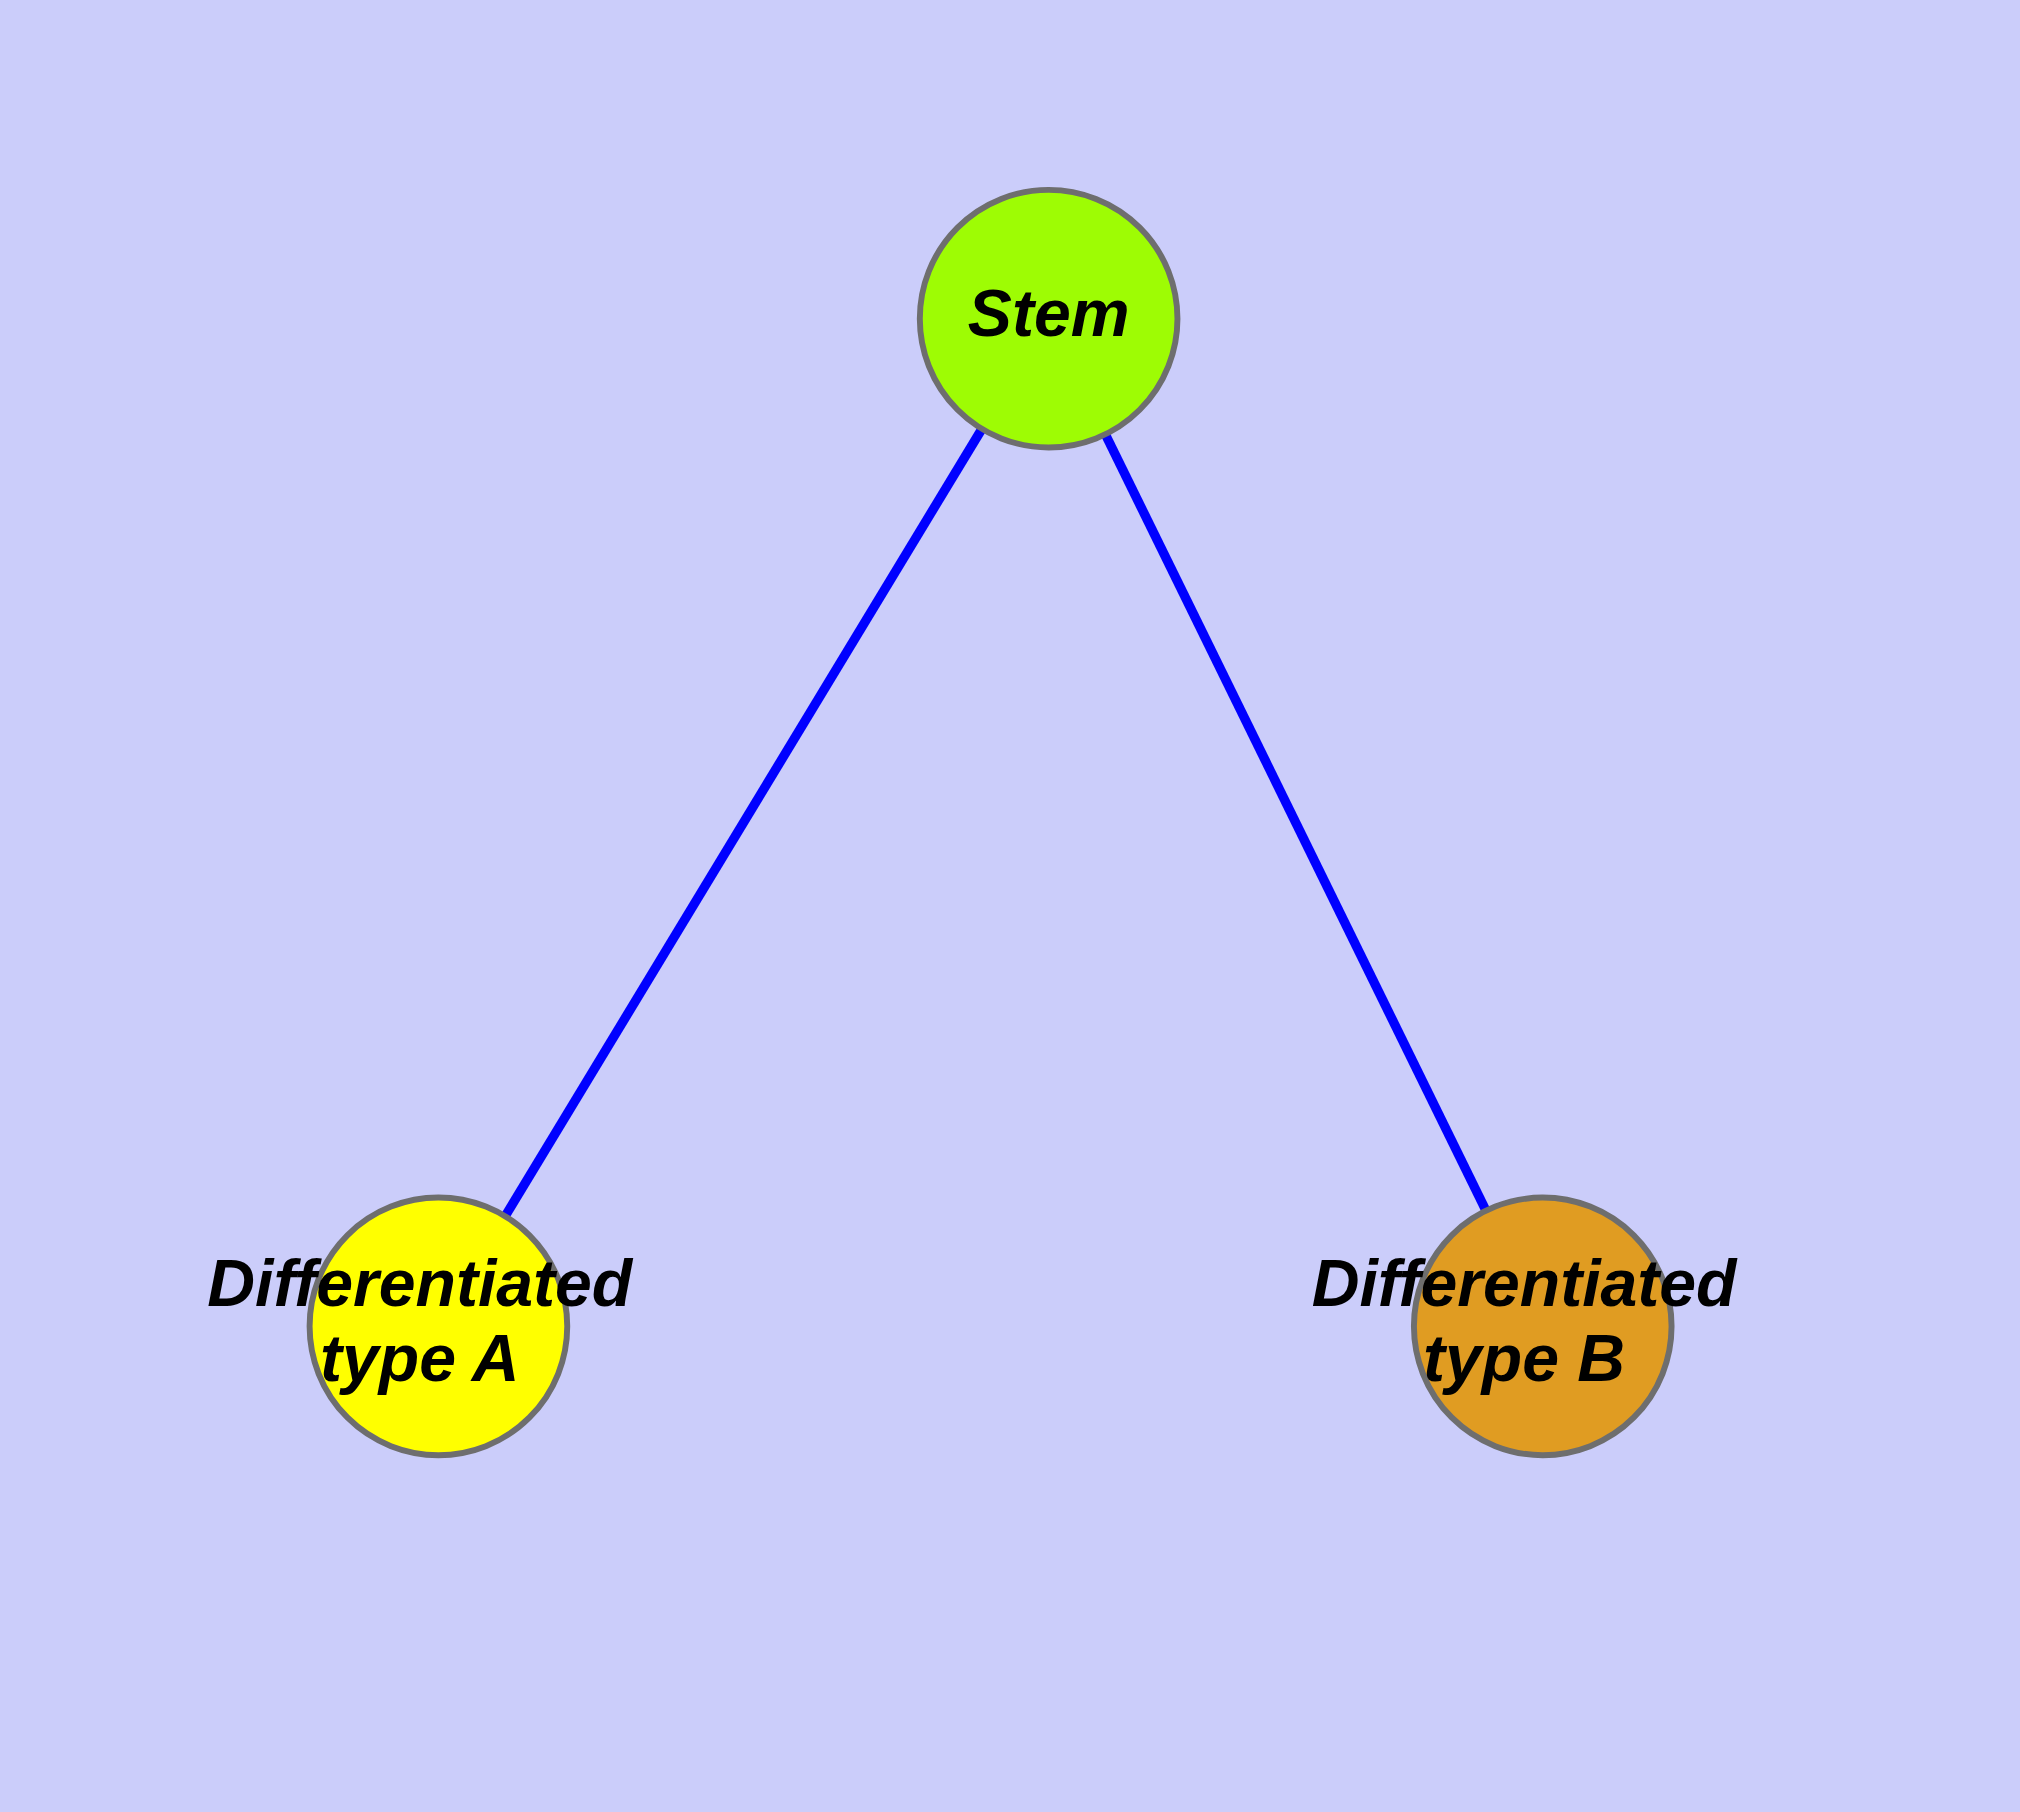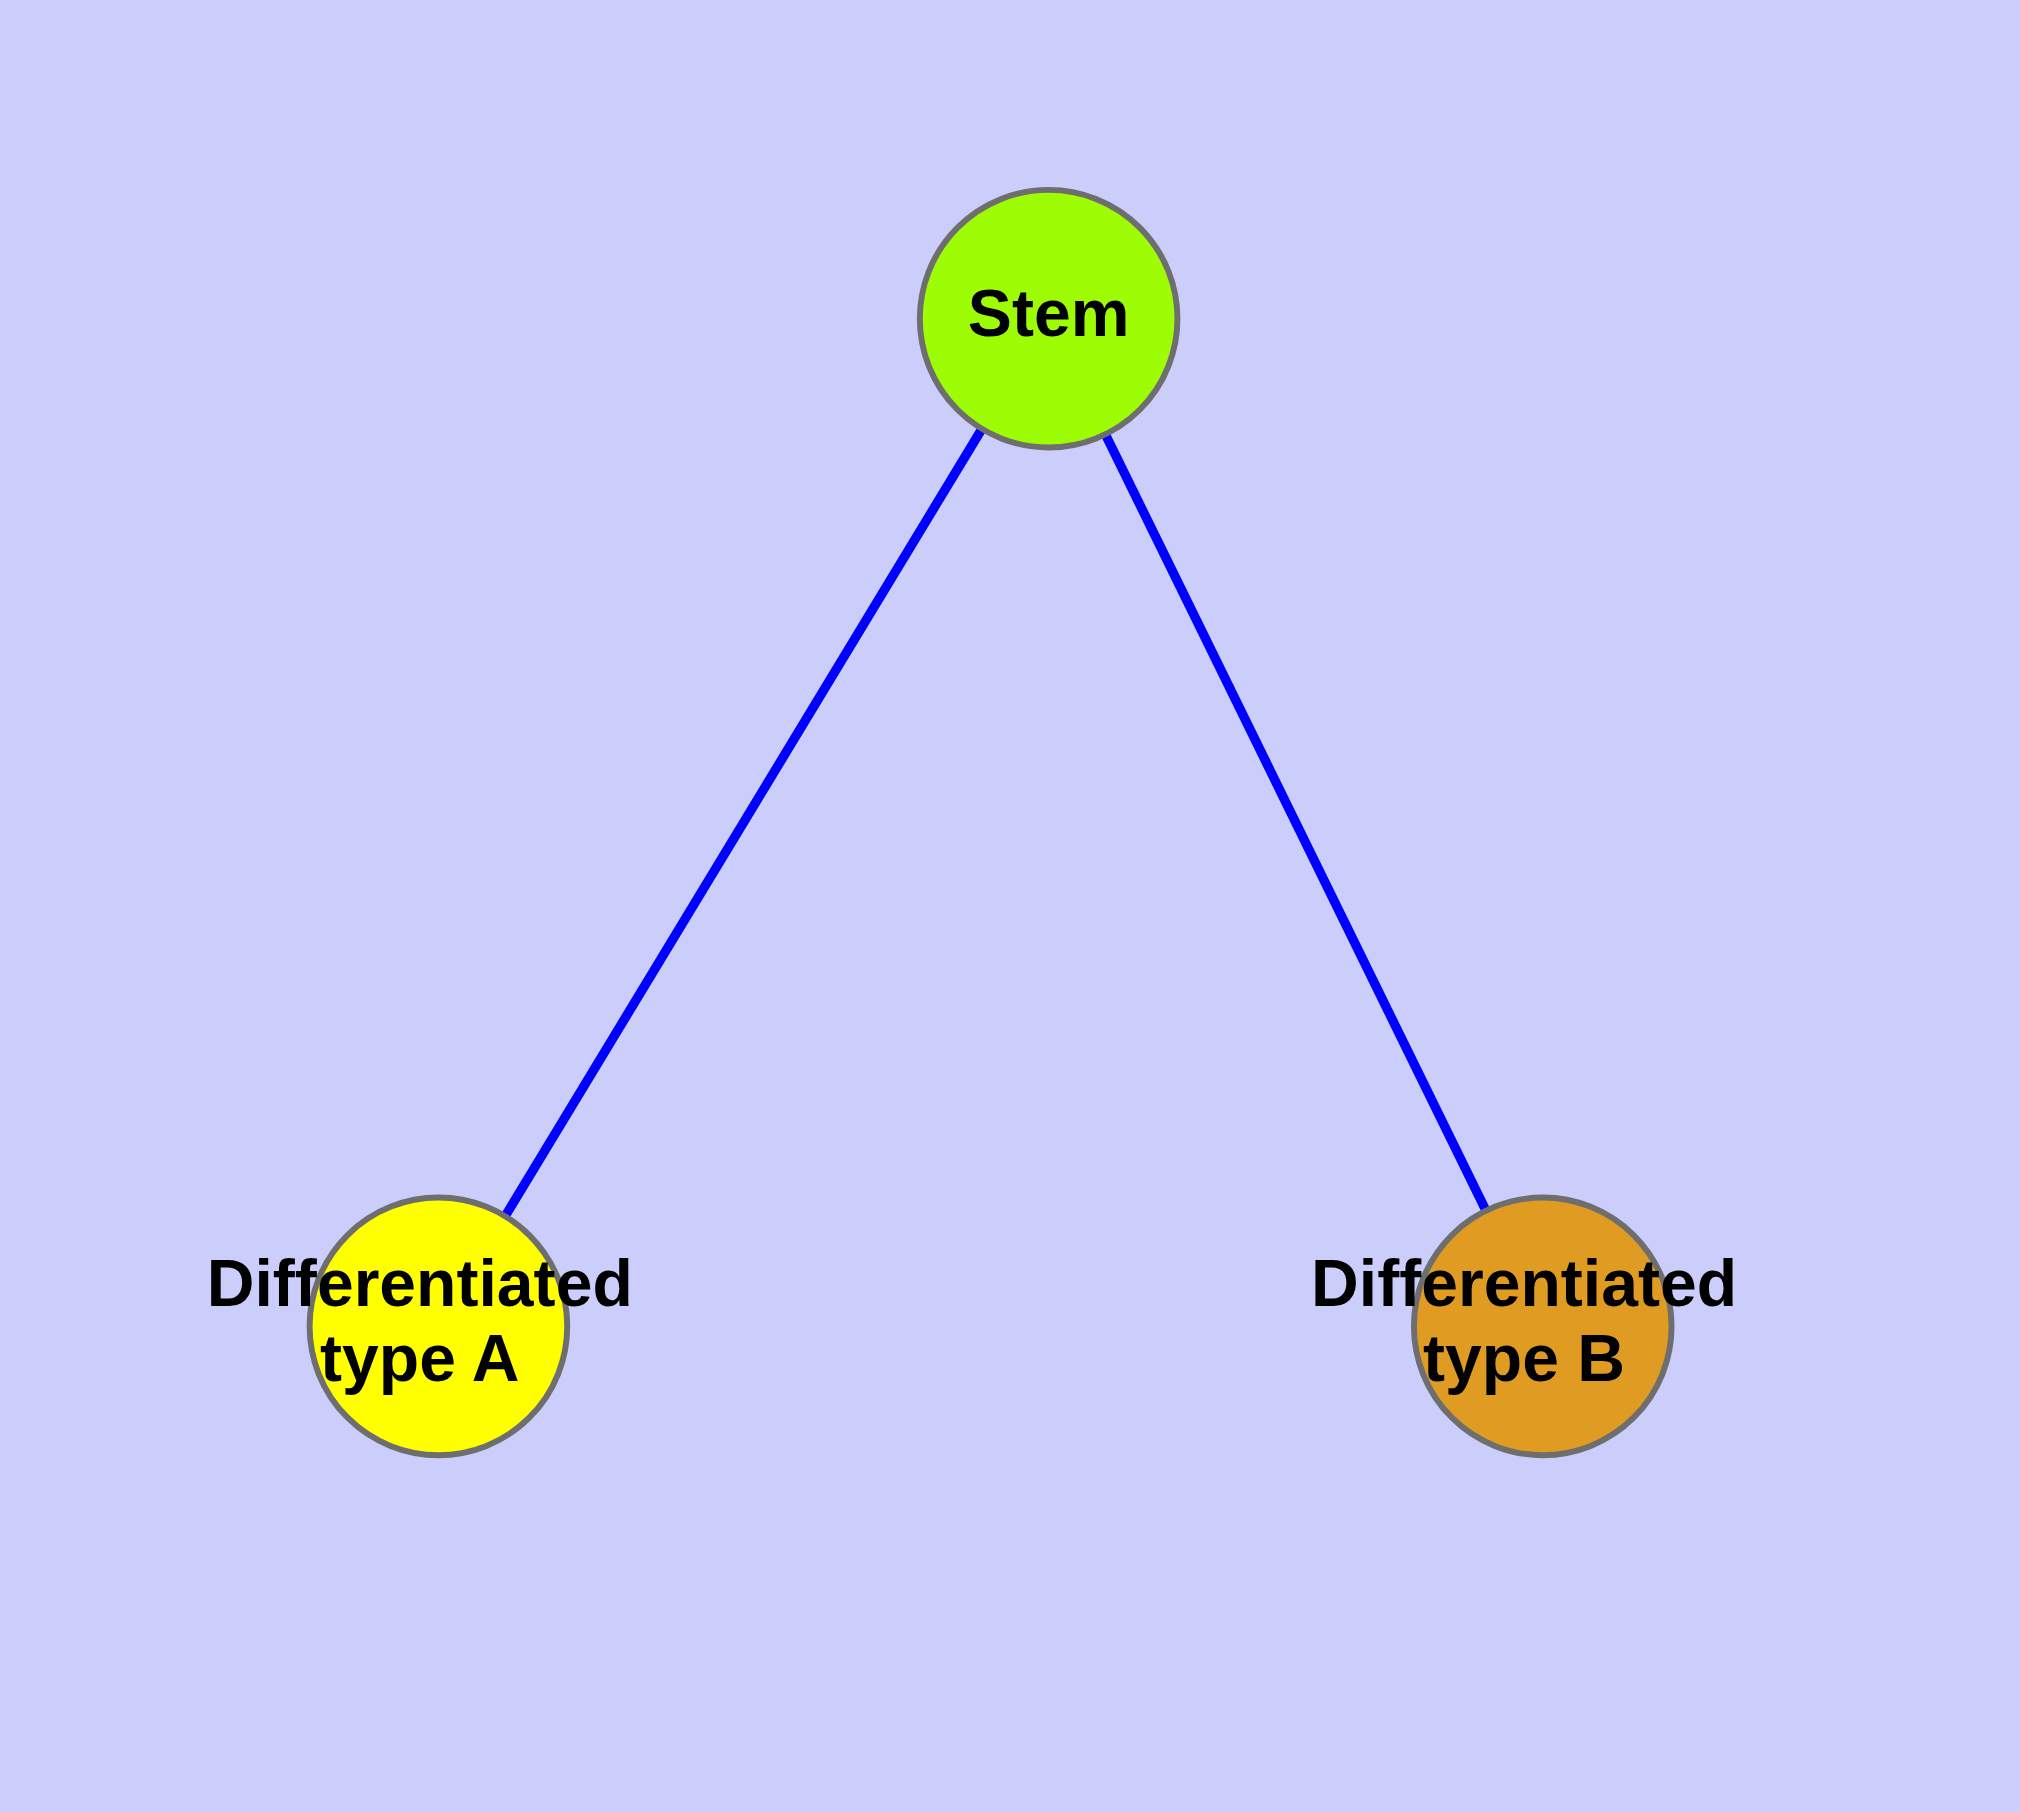--- a/index.html
+++ b/index.html
@@ -9,20 +9,21 @@
   body {
     width: 2021px;
     height: 1812px;
     overflow: hidden;
     font-family: "Liberation Sans", sans-serif;
   }
   #canvas-root {
     position: relative;
     width: 1611px;
     height: 1812px;
+    font-style: italic;
   }
   #graph-svg {
     position: absolute;
     top: 0;
     left: 0;
     width: 2021px;
     height: 1812px;
     display: block;
   }
   .node-label {

